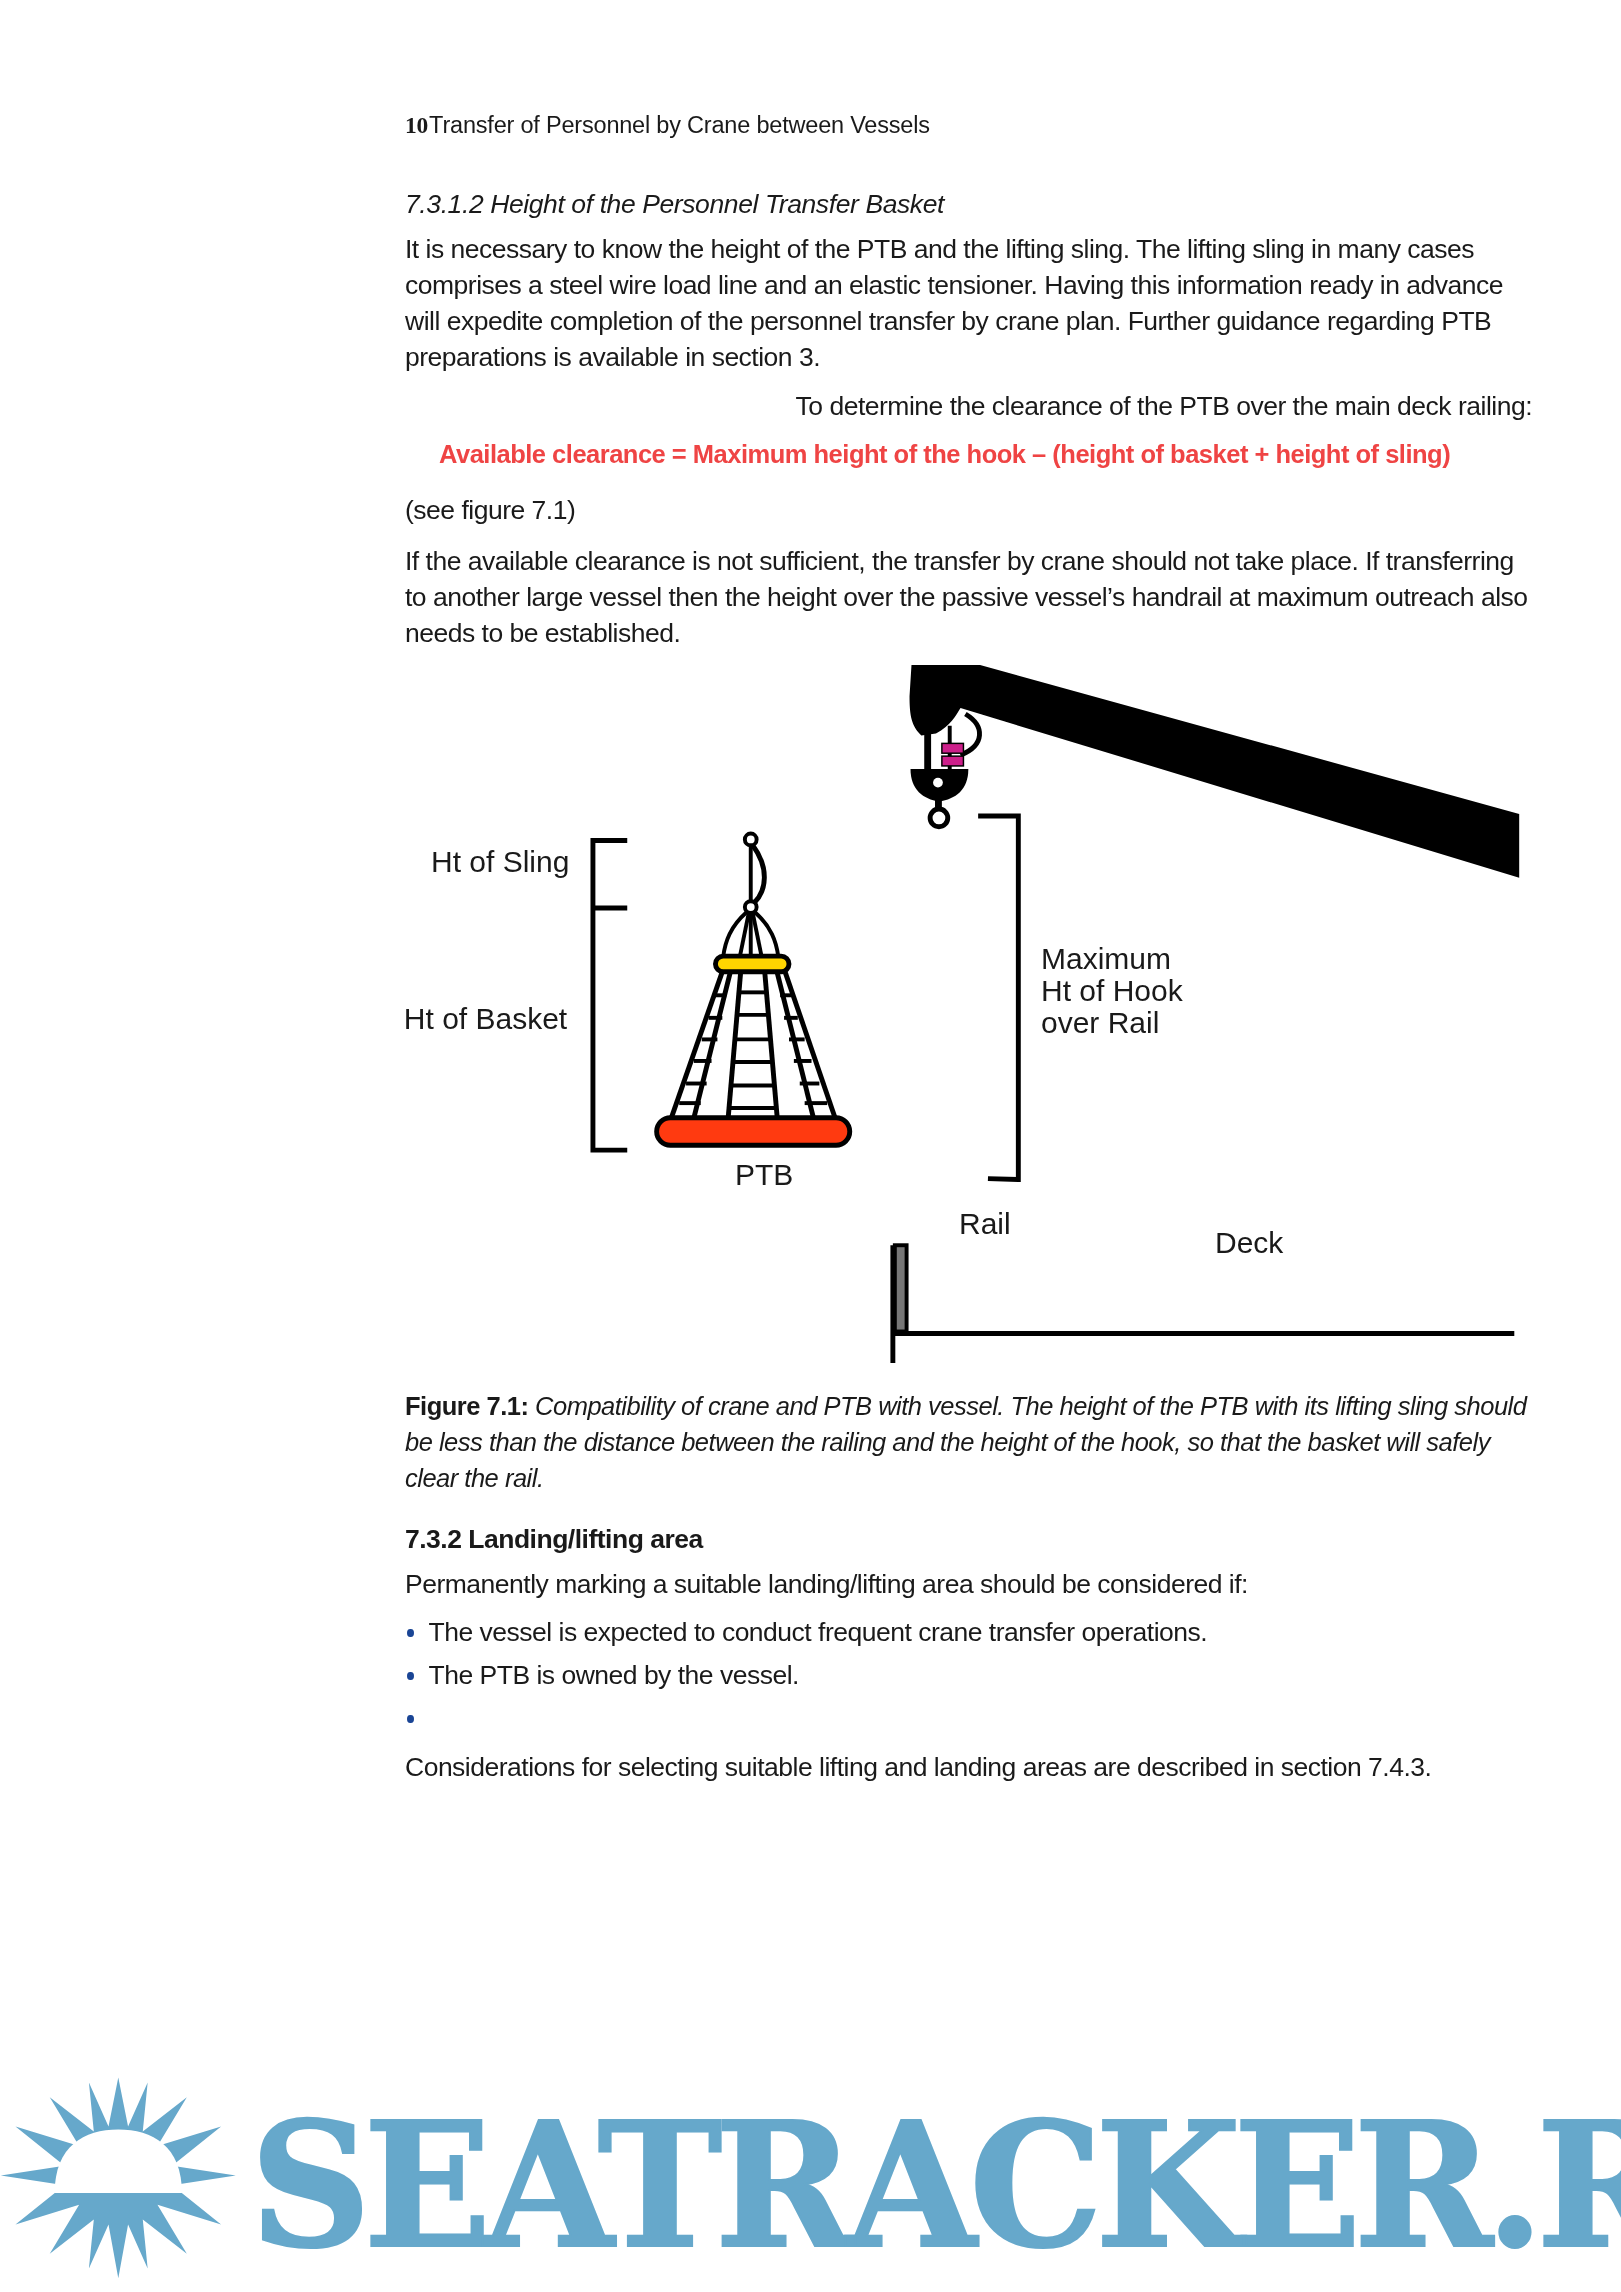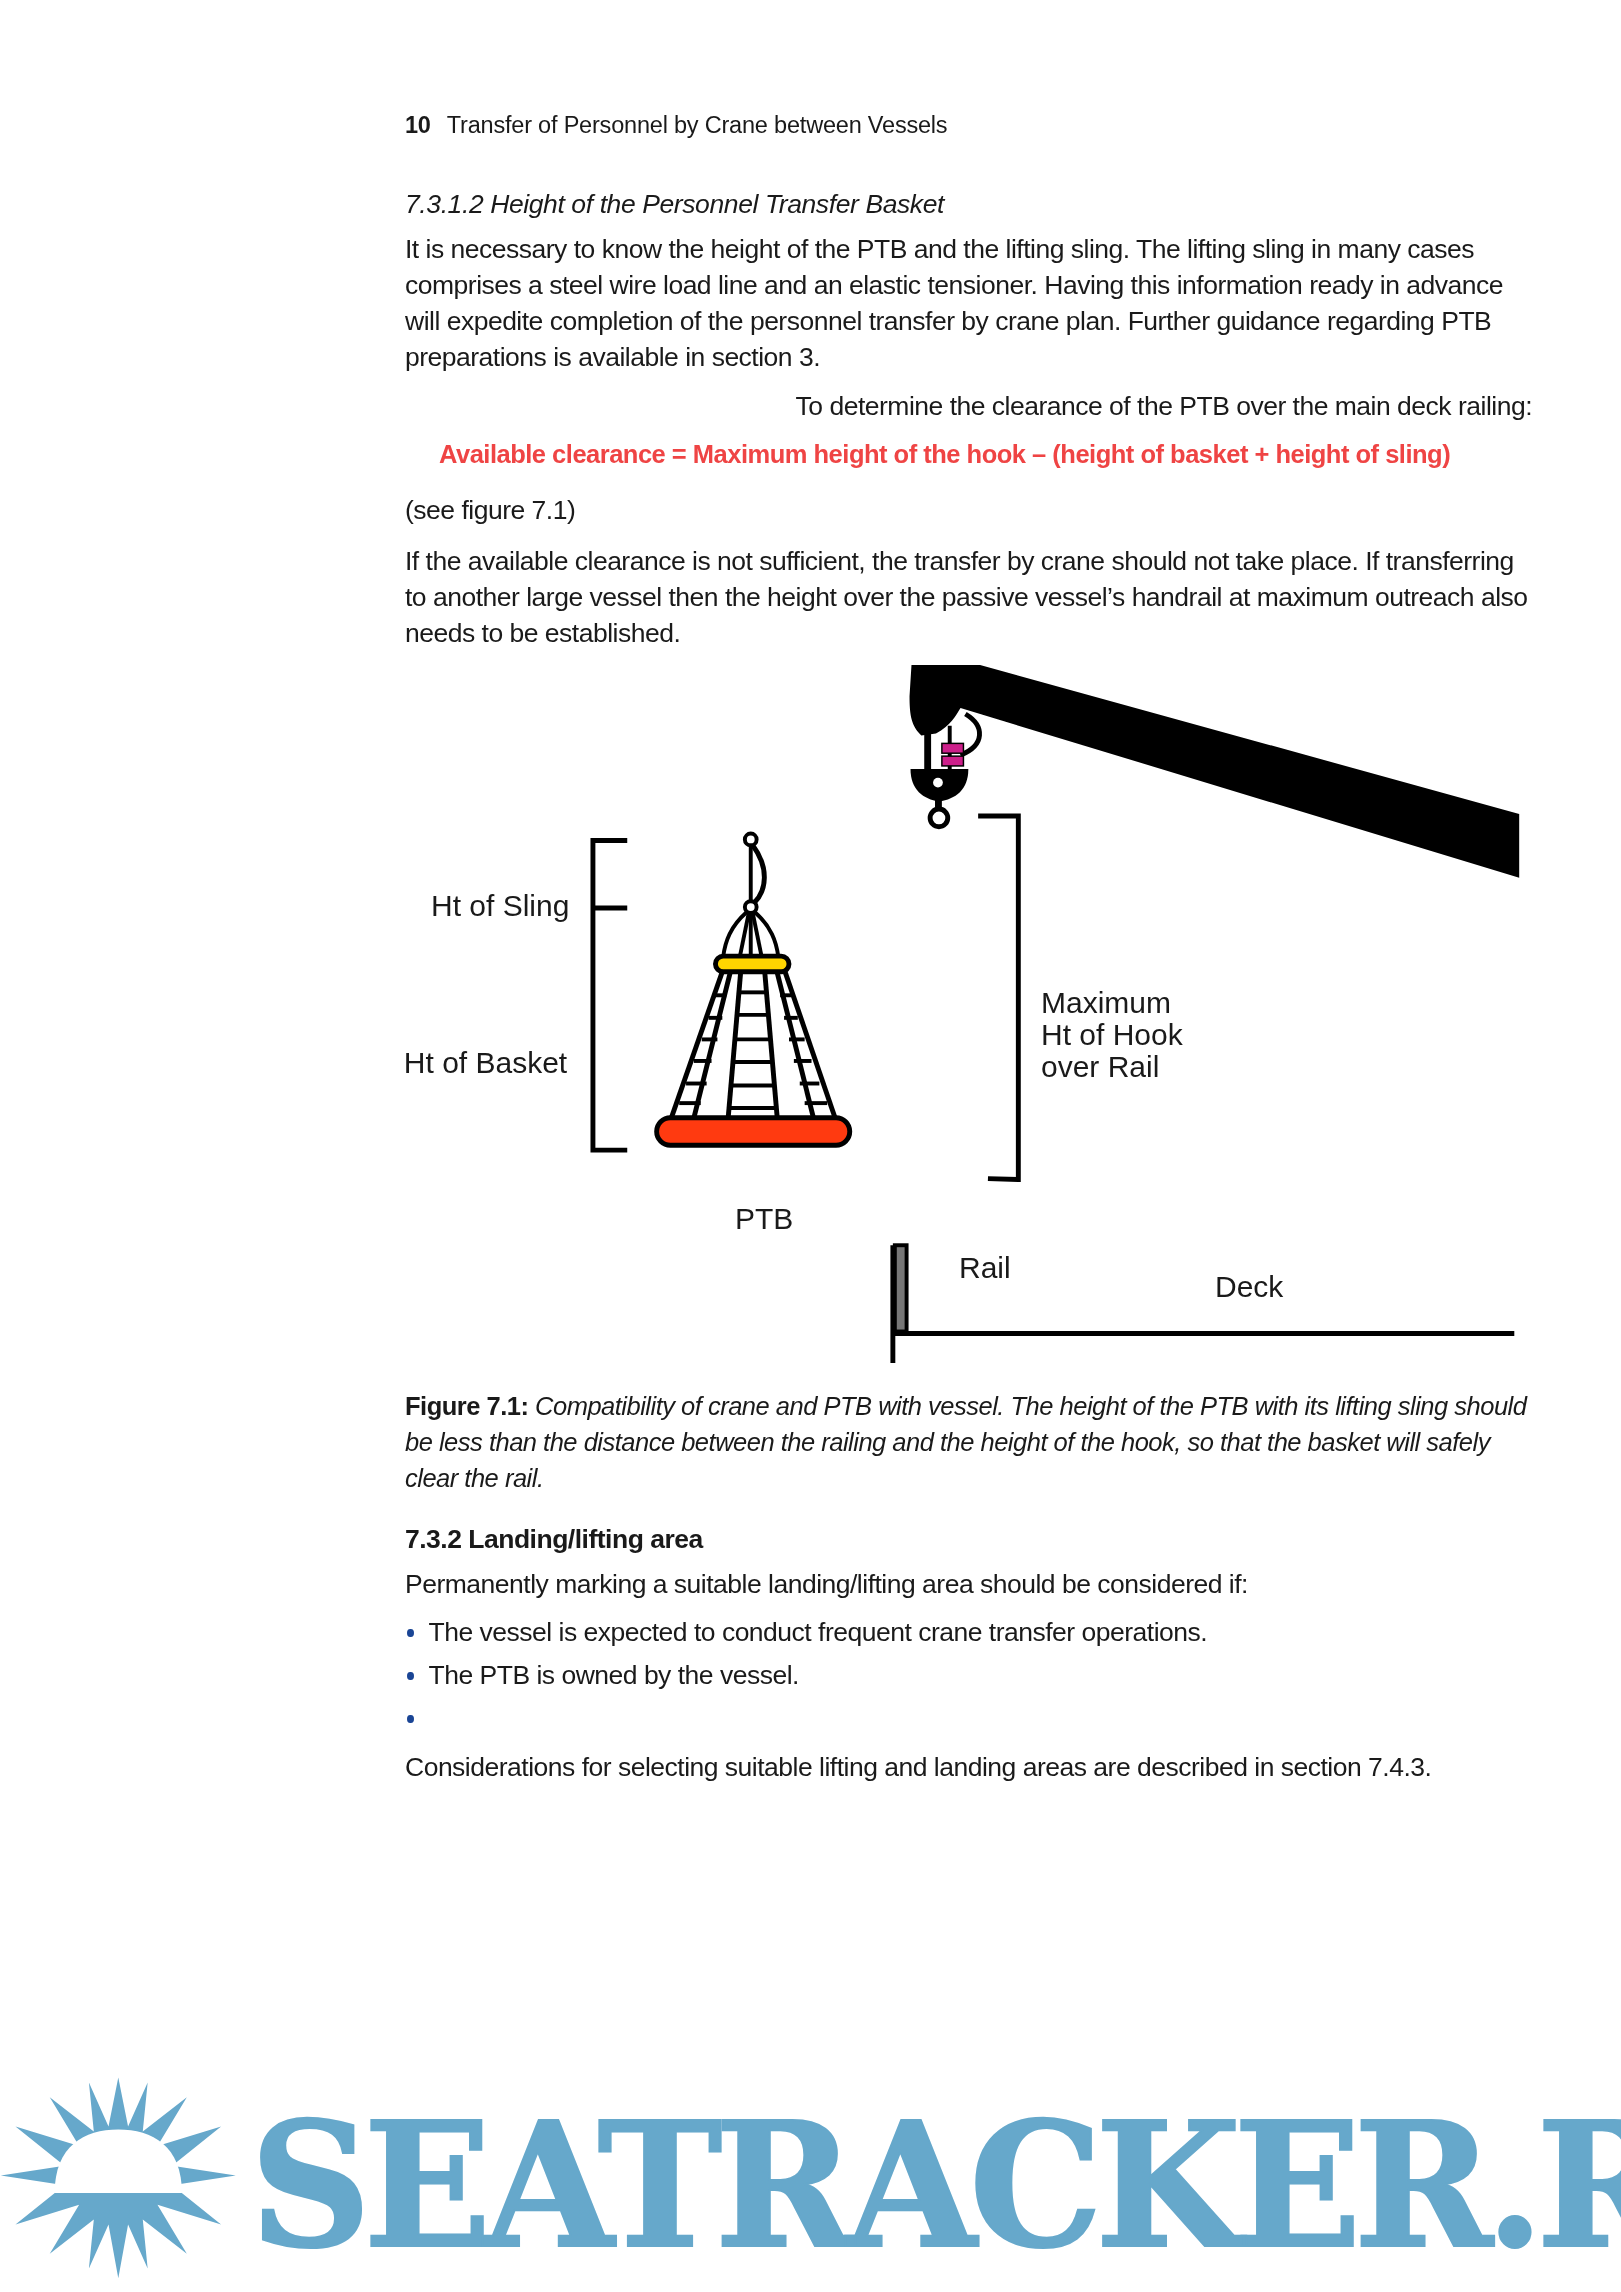--- a/index.html
+++ b/index.html
@@ -1,24 +1,24 @@
 <!DOCTYPE html>
 <html><head>
 <meta charset="utf-8">
 <style>
   html,body{margin:0;padding:0;background:#ffffff;}
   body{width:1621px;height:2293px;position:relative;overflow:hidden;font-family:"Liberation Sans",sans-serif;color:#1a1a1a;}
   .abs{position:absolute;}
   .header{left:405px;top:112px;font-size:23.5px;letter-spacing:-0.2px;}
-  .header .pg{font-weight:bold;margin-right:16px;}
+  .header .pg{font-weight:bold;margin-right:1px;font-family:Liberation Serif, serif;}
   .sec-title{left:405px;top:189px;font-size:26.5px;font-style:italic;letter-spacing:-0.4px;}
   .para{left:405px;width:1127px;font-size:26.5px;line-height:36px;letter-spacing:-0.5px;}
   .formula{left:439px;top:440px;font-size:25.5px;font-weight:bold;color:#ef4444;letter-spacing:-0.5px;}
   .fig{left:392px;top:657px;width:1137px;height:706px;}
-  .fig-label{position:absolute;font-size:30px;color:#1a1a1a;line-height:32px;margin-top:44px;}
+  .fig-label{position:absolute;font-size:30px;color:#1a1a1a;line-height:32px;}
   .caption{left:405px;top:1388px;width:1127px;font-size:25.5px;line-height:36px;letter-spacing:-0.5px;}
   .caption b{font-style:normal;}
   .caption i{font-style:italic;}
   .h2{left:405px;top:1524px;font-size:26.5px;font-weight:bold;letter-spacing:-0.5px;}
   .bullets{left:405px;top:1615px;margin:0;padding:0;list-style:none;font-size:26.5px;letter-spacing:-0.5px;}
   .bullets li{height:43px;line-height:35px;position:relative;padding-left:23.5px;}
   .bullets li .dot{position:absolute;left:2px;top:13.7px;width:6.9px;height:8.8px;border-radius:50%;background:#1a4595;}
   .watermark{left:0;top:2058px;width:1621px;height:234px;}
 </style>
 </head>

